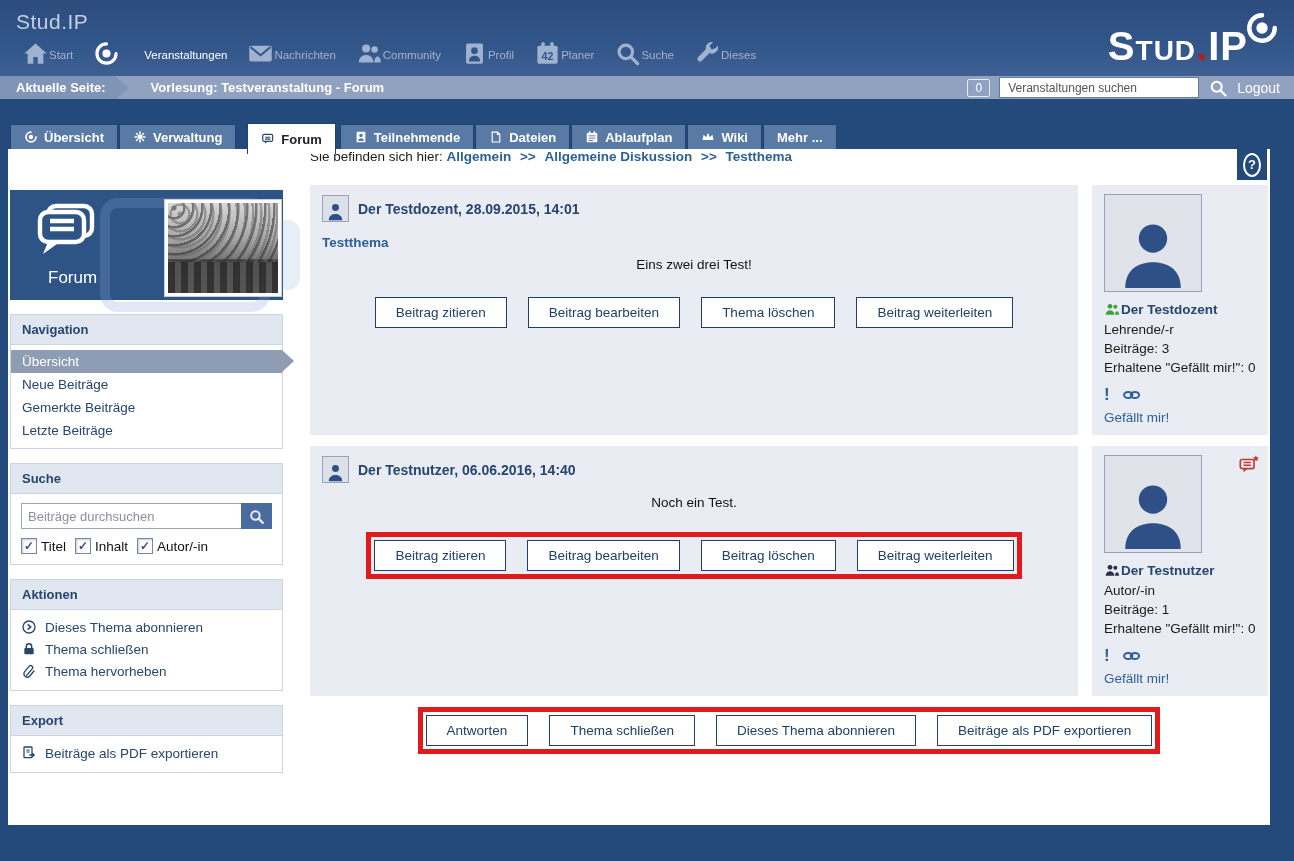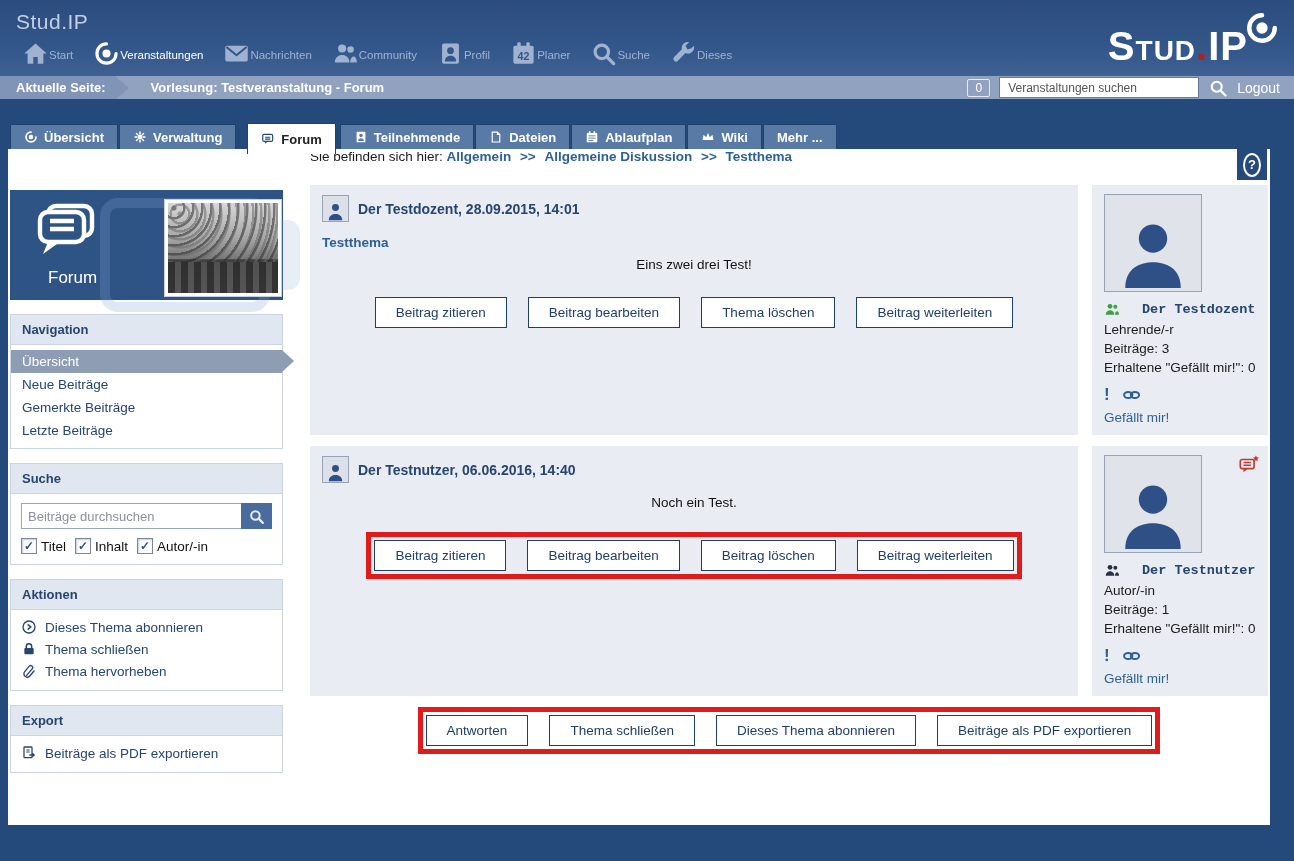--- a/index.html
+++ b/index.html
@@ -6,21 +6,21 @@
   body{width:1294px;height:861px;overflow:hidden;font-family:"Liberation Sans",sans-serif;background:#24497b;}
   .page{width:1294px;height:861px;position:relative;background:#24497b;}
 
   
   .topbar{height:76px;background:linear-gradient(180deg,#2b4c7d 0%,#33568a 60%,#3e6093 100%);position:relative;}
   .app-name{position:absolute;top:10px;left:16px;font-size:21px;font-weight:300;color:#c3cfe3;letter-spacing:.5px;}
   .main-nav{position:absolute;left:12px;bottom:0;display:flex;align-items:flex-end;}
   .nav-item{display:flex;align-items:center;padding:0 10px 6px;color:#9fb2d0;cursor:pointer;}
   .nav-item svg{width:27px;height:27px;margin-bottom:3px;}
   .nav-item .nav-label{font-size:11.5px;}
-  .nav-item.active{color:#ffffff;}
+  .nav-item.active{color:#ffffff;gap:24px;}
   .logo-big{position:absolute;right:46px;top:26px;color:#fff;font-weight:700;font-size:40px;font-variant:small-caps;letter-spacing:1px;line-height:1;}
   .logo-big .logo-dot{color:#b41f1f;}
   .logo-swirl{position:absolute;right:-32px;top:-16px;width:36px;height:36px;color:#fff;}
 
   
   .crumbbar{height:23px;background:#91a1c0;display:flex;align-items:center;color:#fff;font-size:13px;position:relative;}
   .crumb-seg{background:#8094b7;height:23px;display:flex;align-items:center;padding:0 10px 0 16px;font-weight:600;}
   .crumb-arrow{width:0;height:0;border-top:11.5px solid transparent;border-bottom:11.5px solid transparent;border-left:13px solid #8094b7;}
   .crumb-value{margin-left:22px;font-weight:600;}
   .crumb-right{margin-left:auto;display:flex;align-items:center;gap:9px;padding-right:14px;}
@@ -90,21 +90,21 @@
   .post-author-date{font-size:14px;font-weight:700;color:#26456f;}
   .post-title{margin-top:13px;font-size:13.5px;font-weight:700;color:#2e6095;}
   .post-text{margin-top:7px;font-size:13.5px;color:#111;text-align:center;}
   .btn-row{margin-top:25px;display:flex;justify-content:center;}
   .btn-group{display:flex;gap:21px;}
   .btn{background:#fff;border:1px solid #1f3f66;color:#1f3f66;padding:7px 20px;font-size:13.5px;font-family:"Liberation Sans",sans-serif;cursor:pointer;white-space:nowrap;}
   .red-box{border:5px solid #e01b1b;padding:3px;display:inline-flex;}
 
   .avatar-lg{width:96px;height:96px;background:#e0e3e9;border:1px solid #9aa3b5;display:flex;align-items:flex-end;justify-content:center;overflow:hidden;cursor:pointer;}
   .avatar-lg svg{width:74px;height:74px;color:#2e5087;}
-  .author-name-row{display:flex;align-items:center;gap:21px;margin-top:9px;font-family:Liberation Mono, monospace;}
+  .author-name-row{display:flex;align-items:center;gap:0;margin-top:9px;}
   .author-name-row svg{width:17px;height:17px;flex:none;}
   .author-name{font-size:13.5px;font-weight:700;color:#26456f;}
   .author-line{font-size:13.5px;color:#1a1a1a;margin-top:4px;}
   .author-icons{display:flex;align-items:center;gap:12px;margin-top:10px;}
   .alert-glyph{color:#2e6095;font-weight:700;font-size:17px;cursor:pointer;}
   .chain-icon{width:20px;height:14px;color:#2e6095;cursor:pointer;}
   .like-link{font-size:13.5px;color:#2e6095;margin-top:5px;cursor:pointer;display:inline-block;}
   .newpost-icon{position:absolute;top:8px;right:8px;width:22px;height:22px;color:#c23b2e;}
 
   .bottom-actions{display:flex;justify-content:center;margin-top:4px;}

